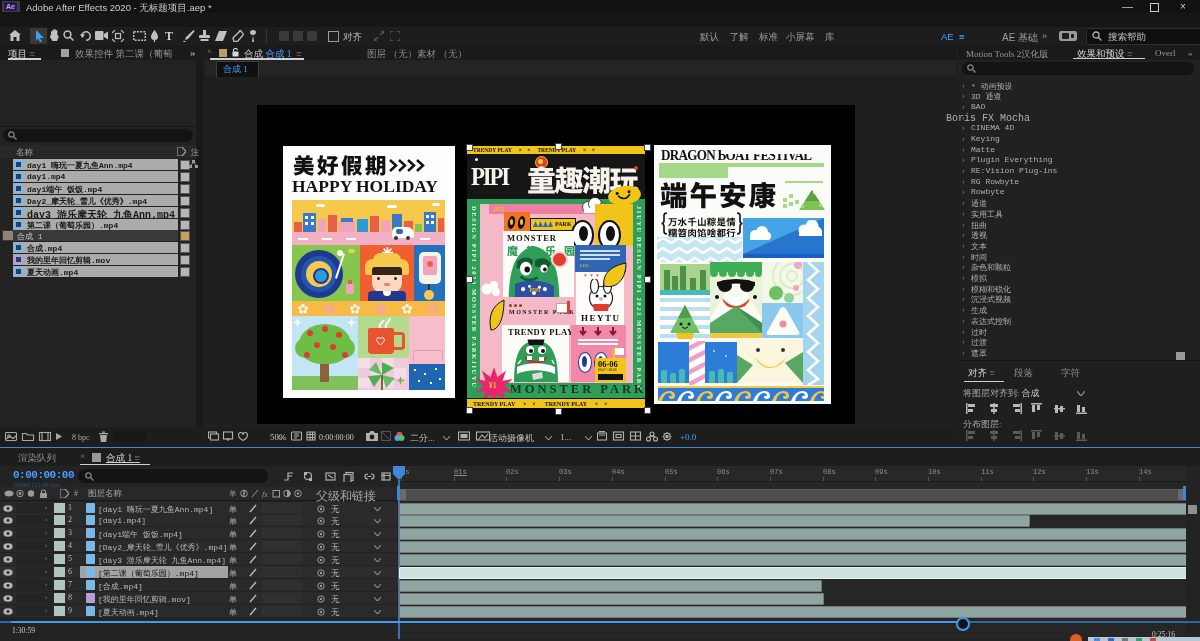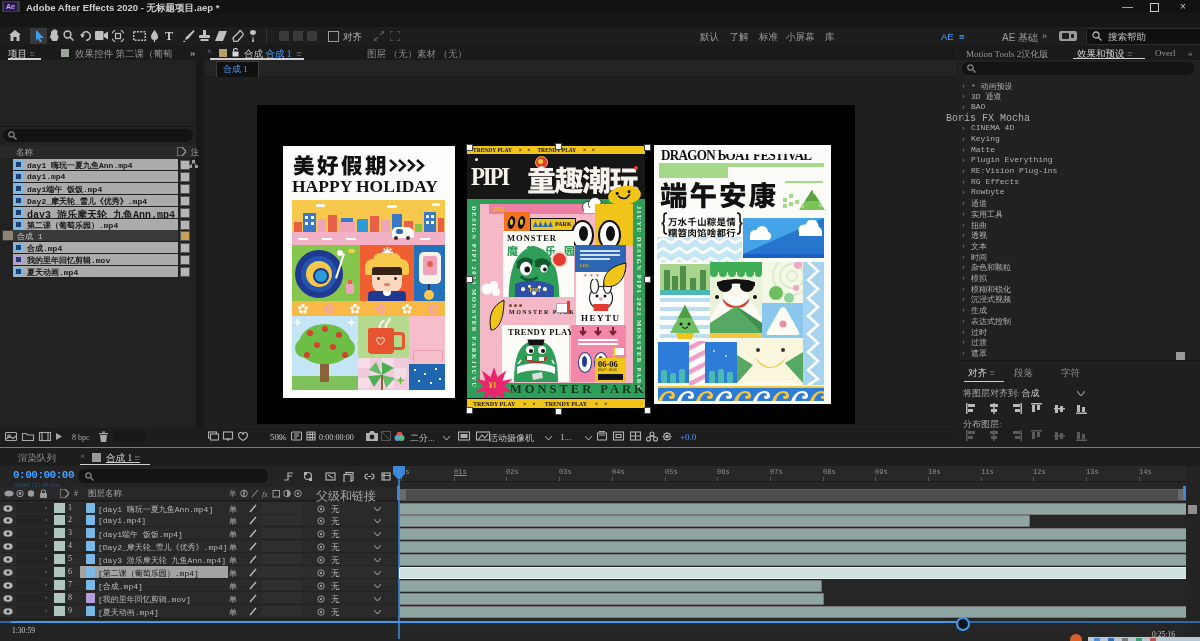--- a/index.html
+++ b/index.html
@@ -7,21 +7,21 @@
 .a{position:absolute;}
 .tx{position:absolute;white-space:nowrap;}
 </style>
 </head>
 <body>
 <div id="root">
 
 <div class="a" style="left:0;top:0;width:1200px;height:13px;background:#121212;"></div>
 <div class="a" style="left:2px;top:1px;width:18px;height:11px;background:#3e3e42;"></div>
 <div class="a" style="left:4px;top:2px;width:13px;height:9px;background:#2a1a4a;color:#c9a0ff;font-size:7px;line-height:9px;text-align:center;font-weight:bold;">Ae</div>
-<div class="tx" style="left:26px;top:2px;font-size:9.5px;color:#cfcfcf;font-weight:bold;">Adobe After Effects 2020 - 无标题项目.aep *</div>
+<div class="tx" style="left:26px;top:2px;font-size:9.5px;color:#cfcfcf;">Adobe After Effects 2020 - 无标题项目.aep *</div>
 <div class="tx" style="left:1122px;top:0px;font-size:11px;color:#c9c9c9;">—</div>
 <div class="a" style="left:1150px;top:3px;width:7px;height:7px;border:1px solid #c9c9c9;"></div>
 <div class="tx" style="left:1180px;top:1px;font-size:10px;color:#c9c9c9;">×</div>
 
 <div class="a" style="left:0;top:13px;width:1200px;height:14px;background:#161616;"></div>
 
 <div class="a" style="left:0;top:27px;width:1200px;height:18px;background:#1d1d1d;border-bottom:1px solid #111;"></div>
 <div id="tools">
 <svg class="a" style="left:9px;top:30px" width="12" height="11" viewBox="0 0 12 11">
         <path d="M6 0 L12 5 L10.5 5 L10.5 11 L7.5 11 L7.5 7 L4.5 7 L4.5 11 L1.5 11 L1.5 5 L0 5 Z" fill="#c0c0c0"></path>
@@ -970,21 +970,21 @@
     <div class="tx" style="left:971px;top:123px;font-size:8px;color:#b0b0b0;font-family:'Liberation Mono',monospace;">CINEMA 4D</div>
     <div class="tx" style="left:962px;top:134px;font-size:8px;color:#8a8a8a;">›</div>
     <div class="tx" style="left:971px;top:134px;font-size:8px;color:#b0b0b0;font-family:'Liberation Mono',monospace;">Keying</div>
     <div class="tx" style="left:962px;top:145px;font-size:8px;color:#8a8a8a;">›</div>
     <div class="tx" style="left:971px;top:145px;font-size:8px;color:#b0b0b0;font-family:'Liberation Mono',monospace;">Matte</div>
     <div class="tx" style="left:962px;top:155px;font-size:8px;color:#8a8a8a;">›</div>
     <div class="tx" style="left:971px;top:155px;font-size:8px;color:#b0b0b0;font-family:'Liberation Mono',monospace;">Plugin Everything</div>
     <div class="tx" style="left:962px;top:166px;font-size:8px;color:#8a8a8a;">›</div>
     <div class="tx" style="left:971px;top:166px;font-size:8px;color:#b0b0b0;font-family:'Liberation Mono',monospace;">RE:Vision Plug-ins</div>
     <div class="tx" style="left:962px;top:177px;font-size:8px;color:#8a8a8a;">›</div>
-    <div class="tx" style="left:971px;top:177px;font-size:8px;color:#b0b0b0;font-family:'Liberation Mono',monospace;">RG Effects</div>
+    <div class="tx" style="left:971px;top:177px;font-size:8px;color:#b0b0b0;font-family:'Liberation Mono',monospace;">RG Rowbyte</div>
     <div class="tx" style="left:962px;top:187px;font-size:8px;color:#8a8a8a;">›</div>
     <div class="tx" style="left:971px;top:187px;font-size:8px;color:#b0b0b0;font-family:'Liberation Mono',monospace;">Rowbyte</div>
     <div class="tx" style="left:962px;top:198px;font-size:8px;color:#8a8a8a;">›</div>
     <div class="tx" style="left:971px;top:198px;font-size:8px;color:#b0b0b0;font-family:'Liberation Mono',monospace;">通道</div>
     <div class="tx" style="left:962px;top:209px;font-size:8px;color:#8a8a8a;">›</div>
     <div class="tx" style="left:971px;top:209px;font-size:8px;color:#b0b0b0;font-family:'Liberation Mono',monospace;">实用工具</div>
     <div class="tx" style="left:962px;top:220px;font-size:8px;color:#8a8a8a;">›</div>
     <div class="tx" style="left:971px;top:220px;font-size:8px;color:#b0b0b0;font-family:'Liberation Mono',monospace;">扭曲</div>
     <div class="tx" style="left:962px;top:230px;font-size:8px;color:#8a8a8a;">›</div>
     <div class="tx" style="left:971px;top:230px;font-size:8px;color:#b0b0b0;font-family:'Liberation Mono',monospace;">透视</div>

